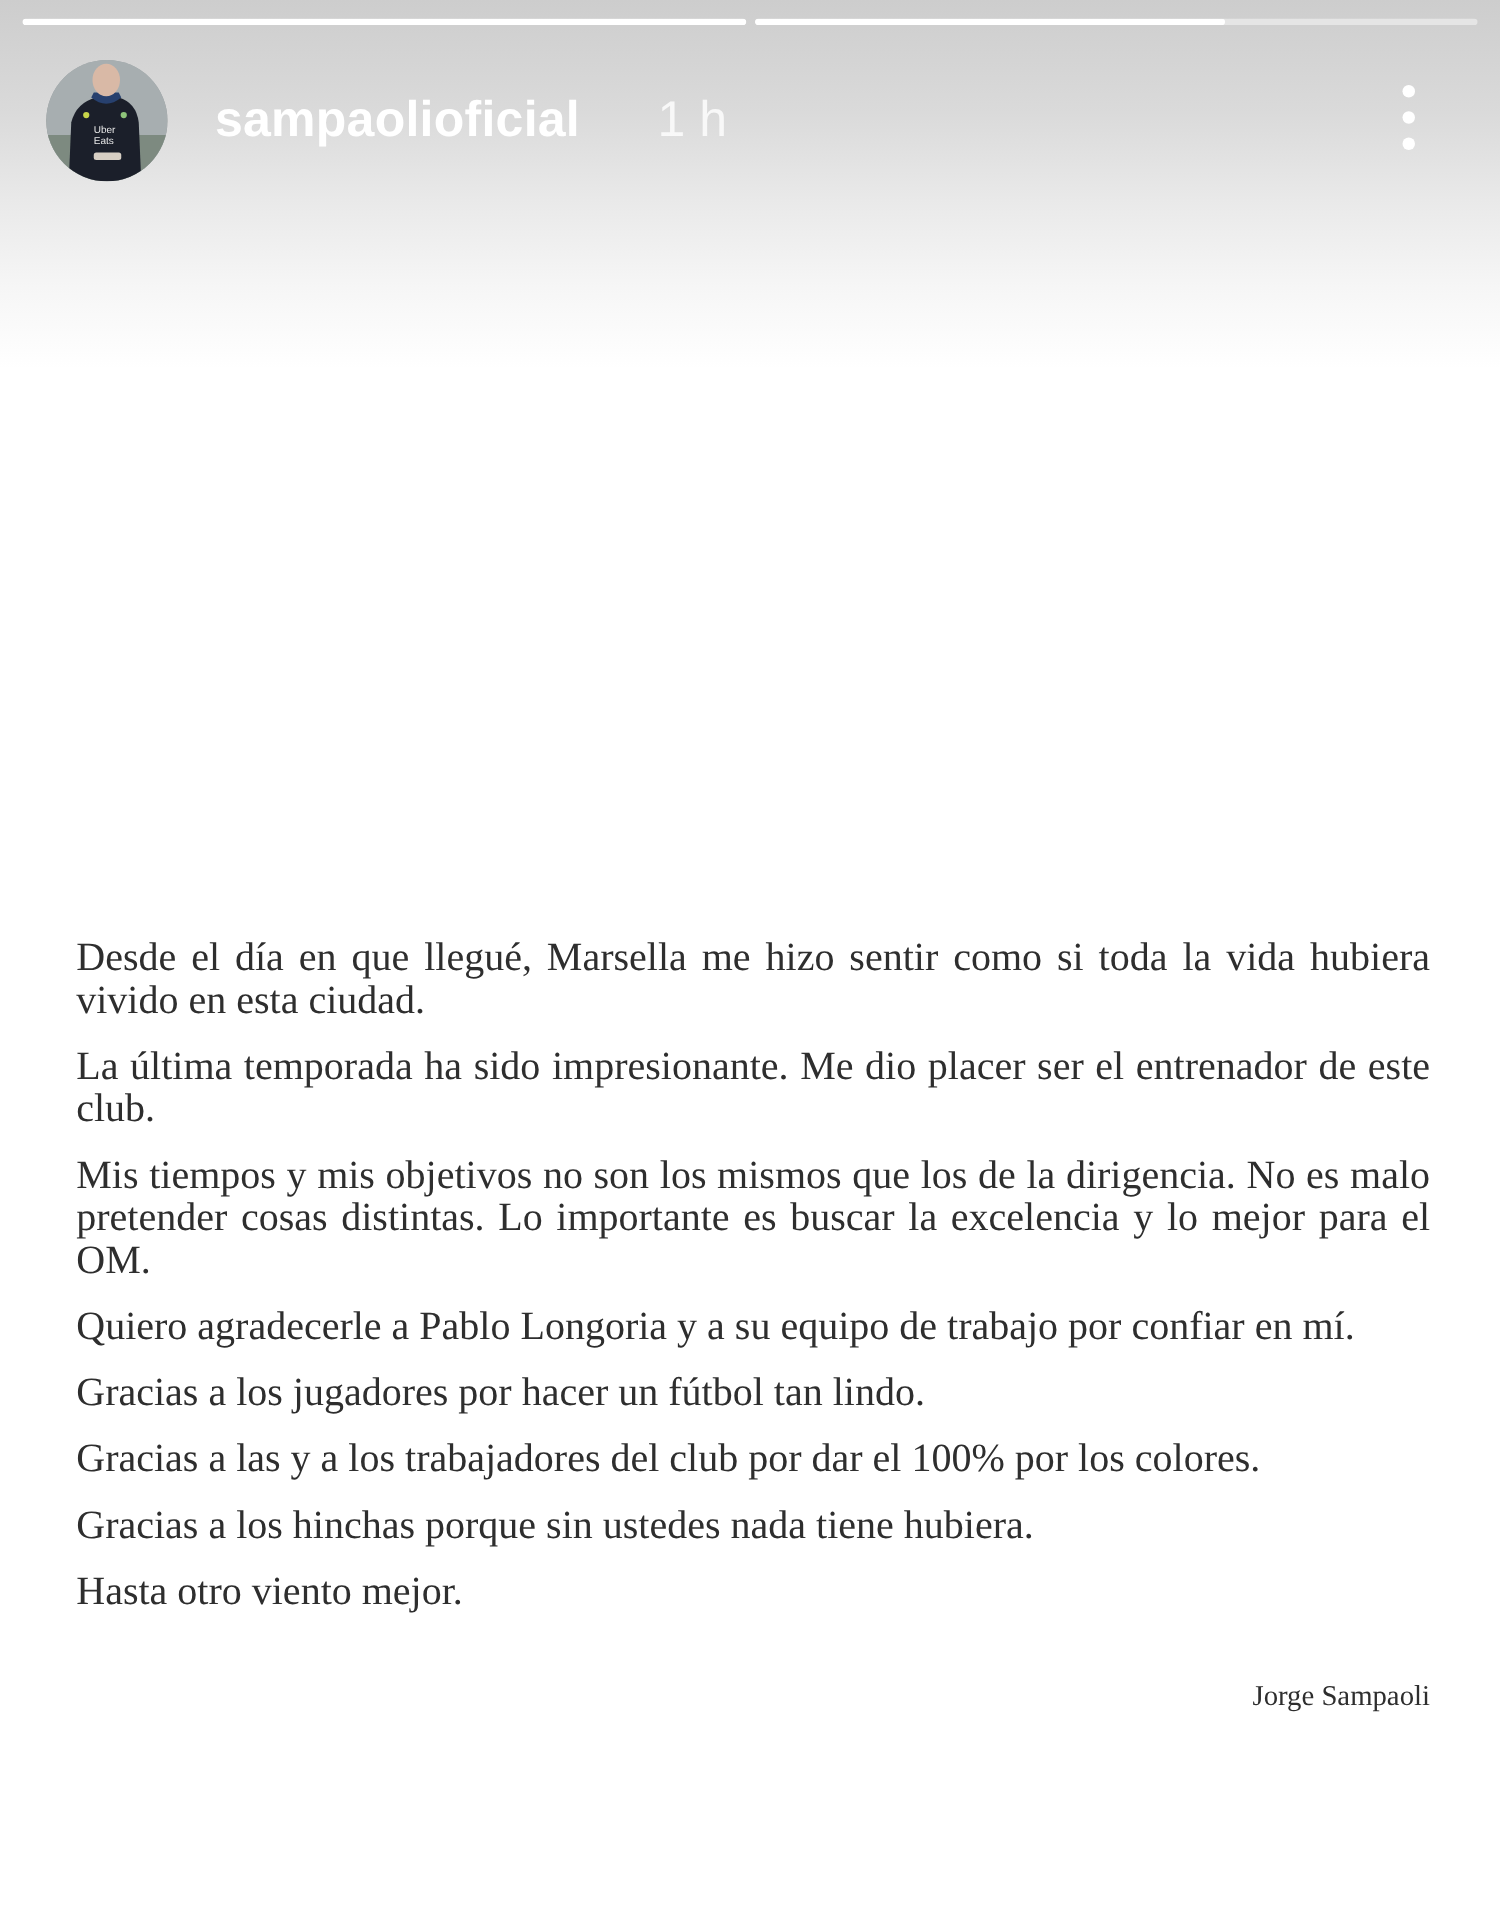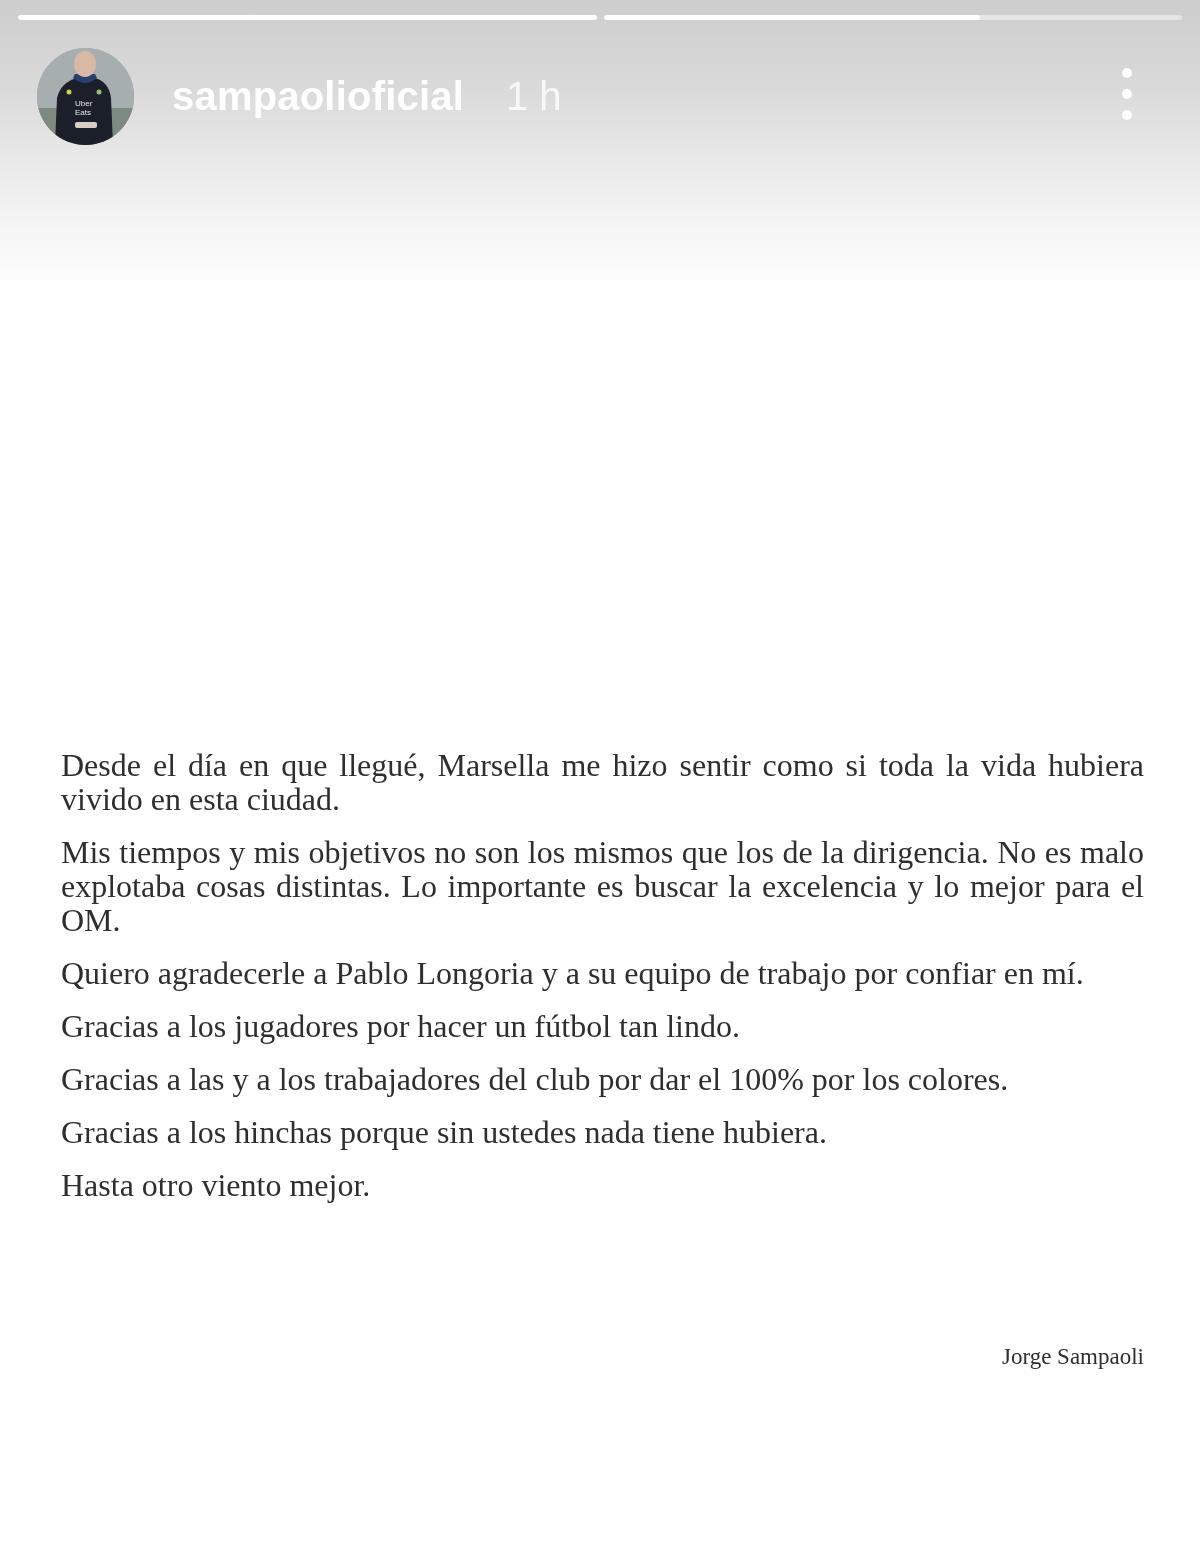--- a/index.html
+++ b/index.html
@@ -61,21 +61,21 @@
     .username {
       margin-left: 38px;
       font-family: "Liberation Sans", sans-serif;
       font-weight: 700;
       font-size: 40px;
       color: #ffffff;
       letter-spacing: 0.2px;
       text-align: right;
     }
     .time {
-      margin-left: 42px;
+      margin-left: 62px;
       font-family: "Liberation Sans", sans-serif;
       font-weight: 400;
       font-size: 40px;
       color: rgba(255,255,255,0.8);
     }
     .more {
       position: absolute;
       top: 68px;
       left: 1117px;
       width: 20px;
@@ -156,21 +156,22 @@
   </div>
 
   <div class="more">
     <span class="dot"></span>
     <span class="dot"></span>
     <span class="dot"></span>
   </div>
 
   <div class="letter">
     <p class="last-line-left">Desde el día en que llegué, Marsella me hizo sentir como si toda la vida hubiera vivido en esta ciudad.</p>
-    <p class="last-line-left">Mis tiempos y mis objetivos no son los mismos que los de la dirigencia. No es malo explotaba cosas distintas. Lo importante es buscar la excelencia y lo mejor para el OM.</p>
+    <p class="last-line-left">La última temporada ha sido impresionante. Me dio placer ser el entrenador de este club.</p>
+    <p class="last-line-left">Mis tiempos y mis objetivos no son los mismos que los de la dirigencia. No es malo pretender cosas distintas. Lo importante es buscar la excelencia y lo mejor para el OM.</p>
     <p class="last-line-left">Quiero agradecerle a Pablo Longoria y a su equipo de trabajo por confiar en mí.</p>
     <p class="last-line-left">Gracias a los jugadores por hacer un fútbol tan lindo.</p>
     <p class="last-line-left">Gracias a las y a los trabajadores del club por dar el 100% por los colores.</p>
     <p class="last-line-left">Gracias a los hinchas porque sin ustedes nada tiene hubiera.</p>
     <p class="last-line-left">Hasta otro viento mejor.</p>
   </div>
 
   <div class="signature">Jorge Sampaoli</div>
 
 </div>

